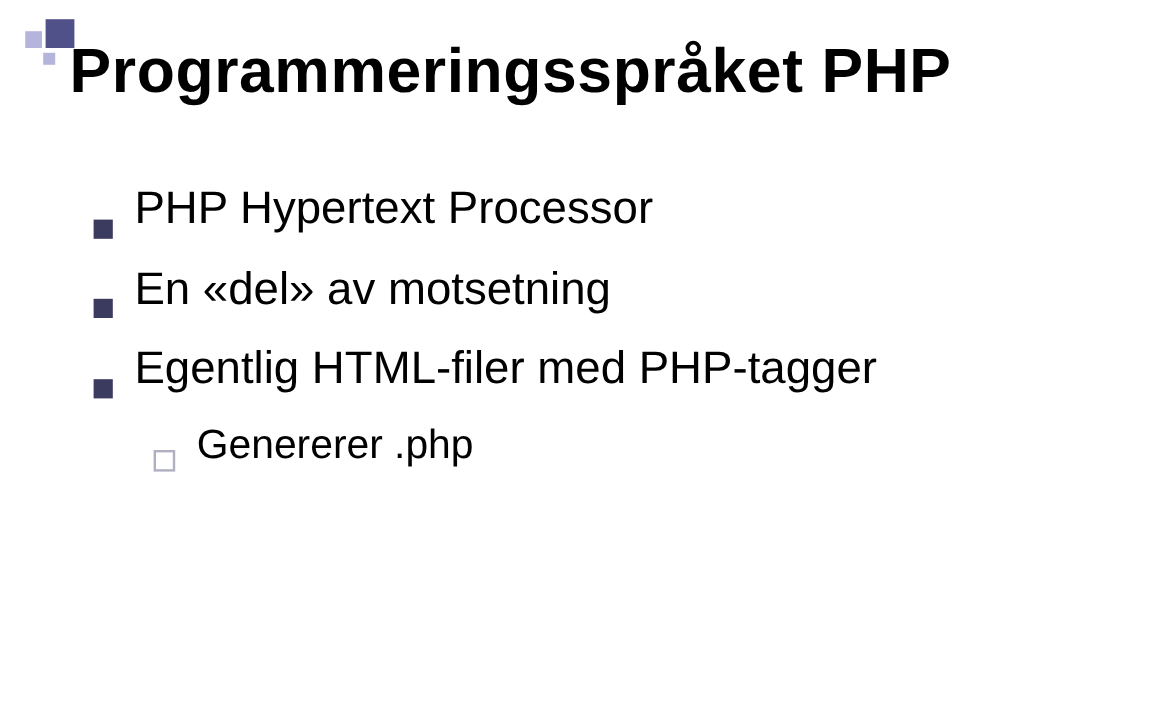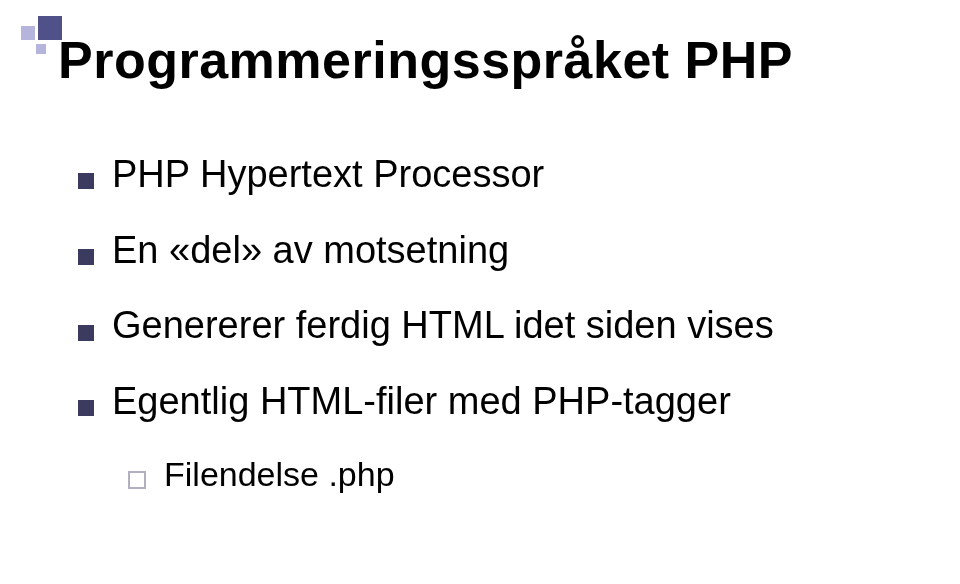--- a/index.html
+++ b/index.html
@@ -5,21 +5,21 @@
   * { margin: 0; padding: 0; box-sizing: border-box; }
   html, body { width: 960px; height: 584px; background: #fff; font-family: Arial, Helvetica, sans-serif; }
   .slide { width: 960px; height: 584px; position: relative; padding: 18px 40px 40px 50px; }
   .deco { position: absolute; top: 10px; left: 12px; width: 60px; height: 48px; }
   .deco .sq { position: absolute; background: #4b4b8f; }
   .deco .big { width: 24px; height: 24px; left: 26px; top: 6px; background: #51518a; }
   .deco .med { width: 14px; height: 14px; left: 9px; top: 16px; background: #b4b4dc; }
   .deco .sm1 { width: 10px; height: 10px; left: 24px; top: 34px; background: #b4b4dc; }
   .heading { font-size: 52px; color: #000; margin-top: 12px; margin-left: 8px; font-weight: 700; letter-spacing: 0.5px; }
   .content { margin-top: 60px; margin-left: 28px; }
-  .item { display: flex; align-items: center; margin-bottom: 18px; margin-top: 27px; }
+  .item { display: flex; align-items: flex-end; margin-bottom: 18px; }
   .item .bullet { flex: 0 0 auto; margin-top: 14px; }
   .item .text { font-size: 38px; color: #000; line-height: 1.28; margin-left: 18px; }
   .sq-bullet { width: 16px; height: 16px; background: #3b3b60; display: inline-block; }
   .sub { margin-left: 50px; }
   .sub .bullet { margin-top: 12px; }
   .sq-outline { width: 18px; height: 18px; border: 2px solid #b0b0c0; display: inline-block; background: #fff; }
   .sub .text { font-size: 34px; }
   .underline { text-decoration: underline; }
 </style>
 </head>
@@ -39,30 +39,26 @@
     <div class="item">
       <span class="bullet sq-bullet"></span>
       <span class="text">PHP Hypertext Processor</span>
     </div>
 
     <div class="item">
       <span class="bullet sq-bullet"></span>
       <span class="text">En «del» av motsetning</span>
     </div>
 
-    <div class="item">
-      <span class="bullet sq-bullet"></span>
-      <span class="text">Genererer ferdig HTML idet siden vises</span>
-    </div>
 
     <div class="item">
       <span class="bullet sq-bullet"></span>
       <span class="text">Egentlig HTML-filer med PHP-tagger</span>
     </div>
 
     <div class="item sub">
       <span class="bullet sq-outline"></span>
-      <span class="text">Filendelse .php</span>
+      <span class="text">Genererer .php</span>
     </div>
 
 
   </div>
 </div>
 
 </body></html>

